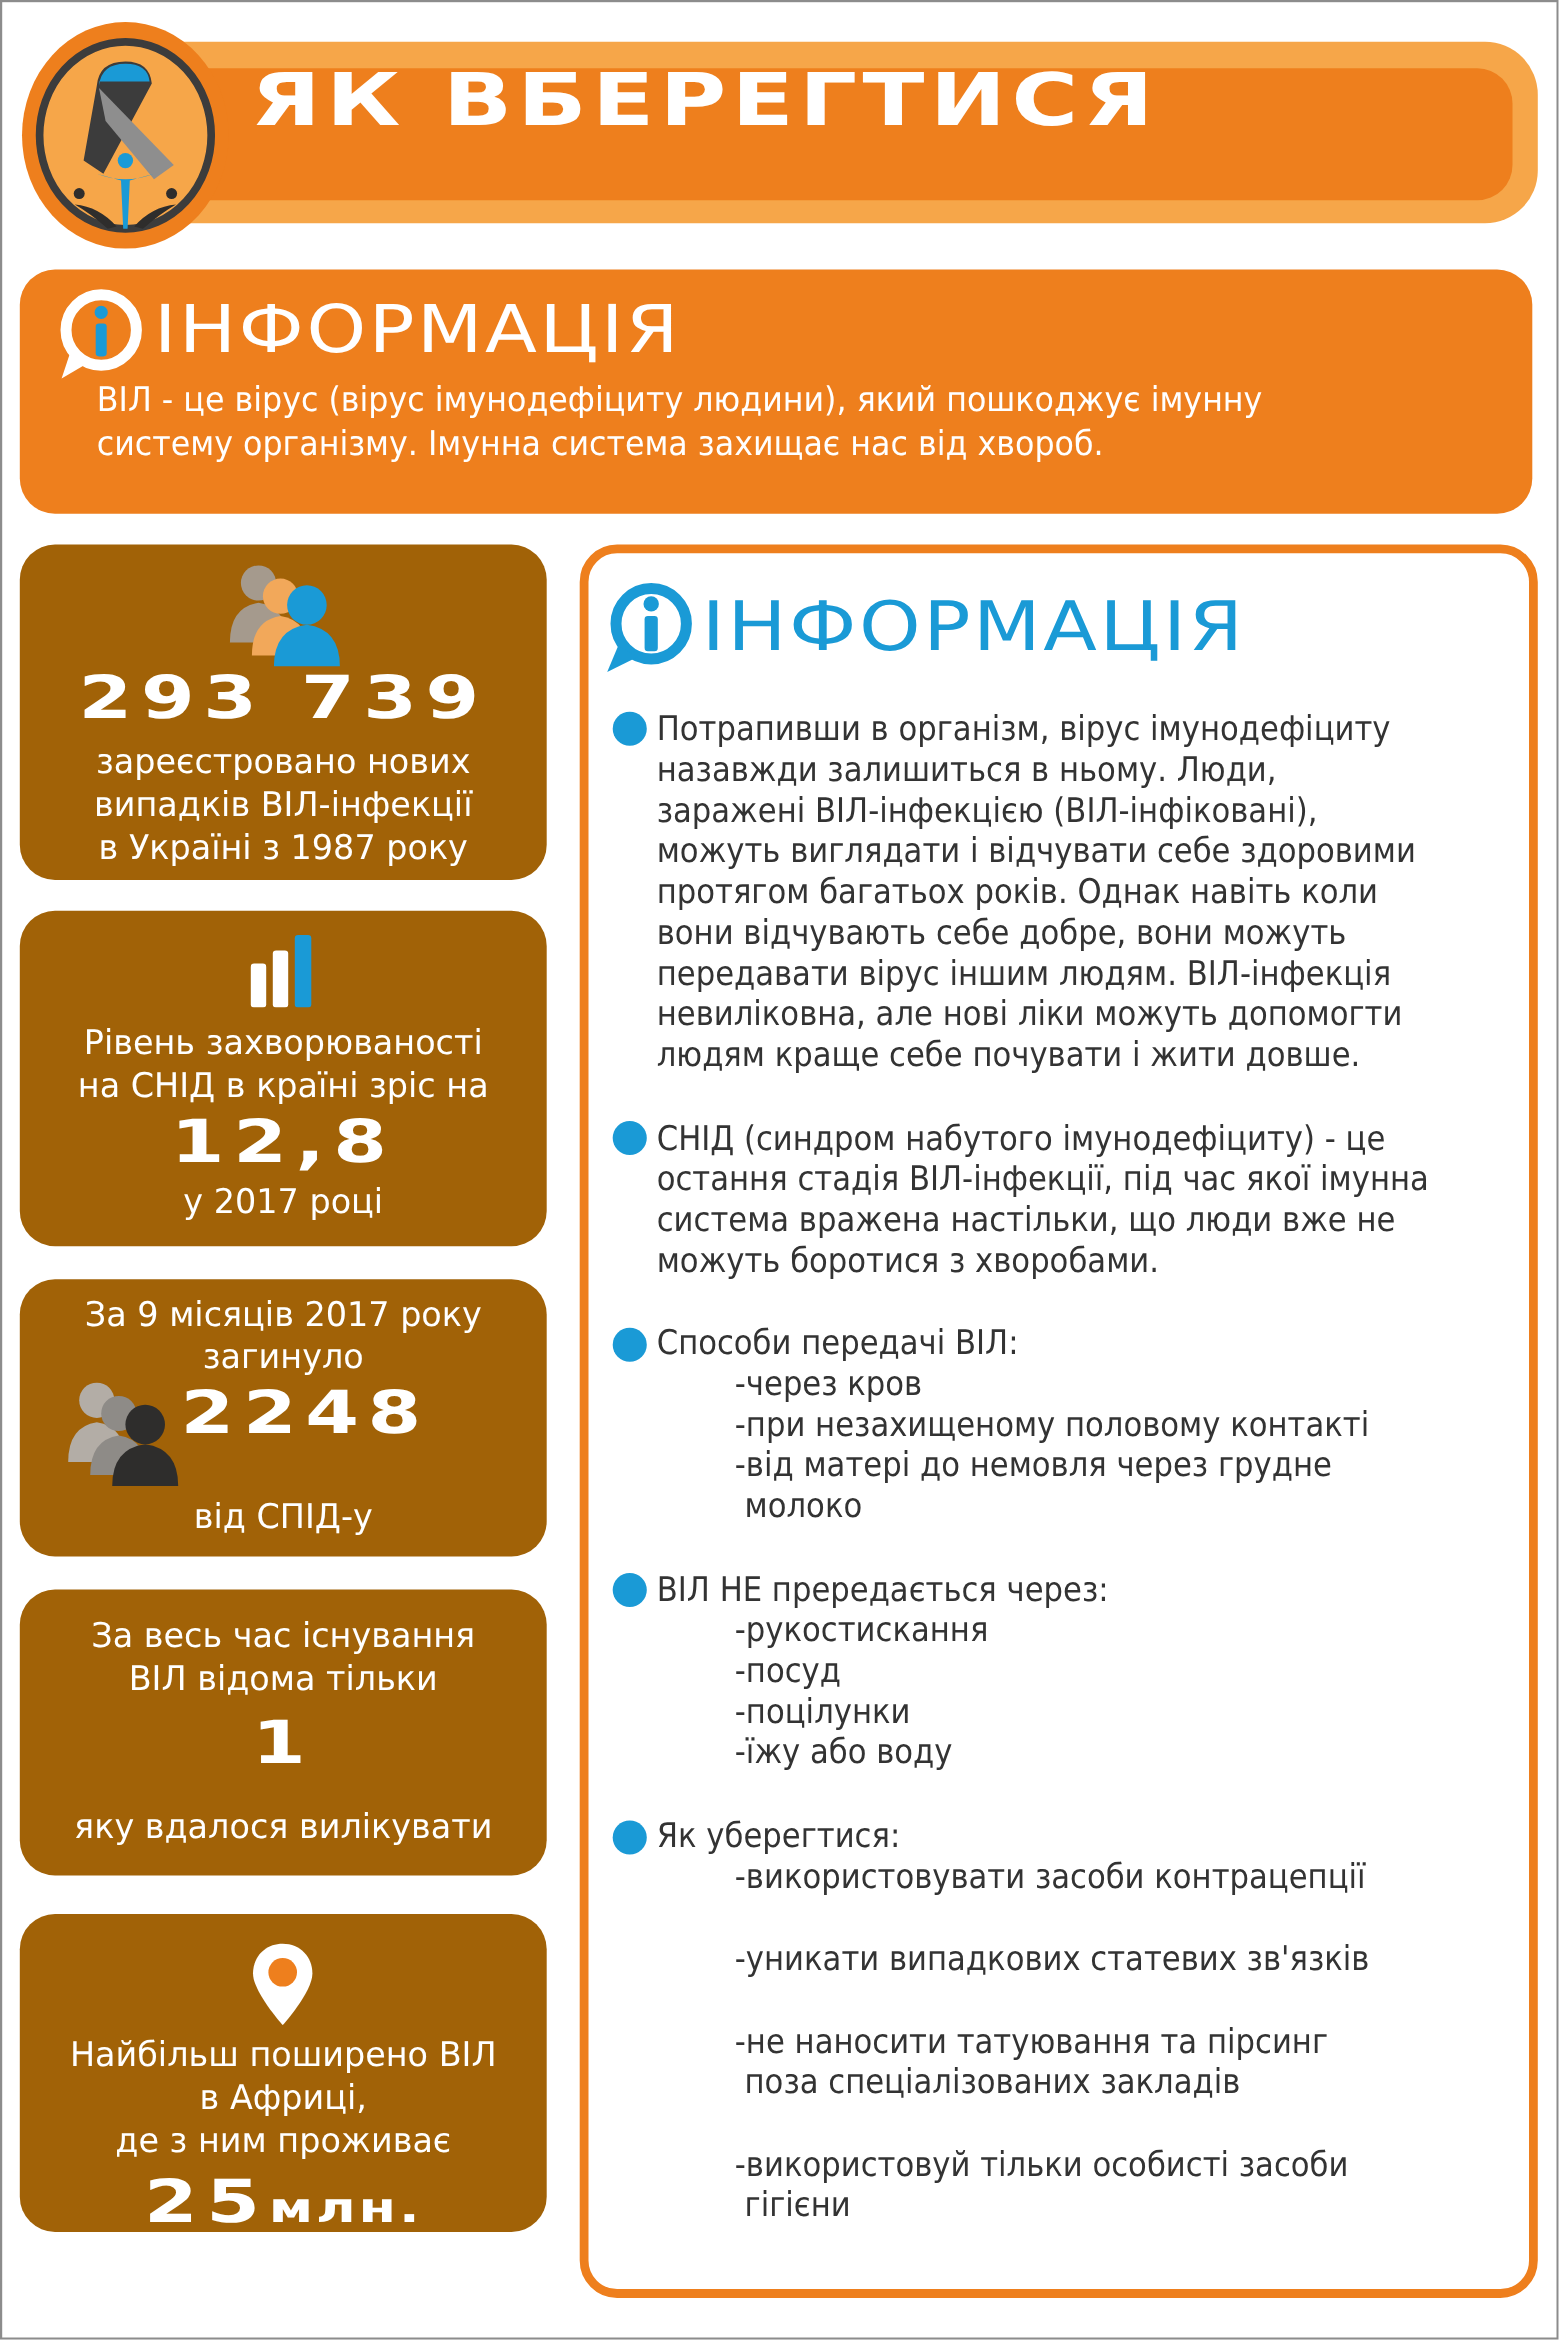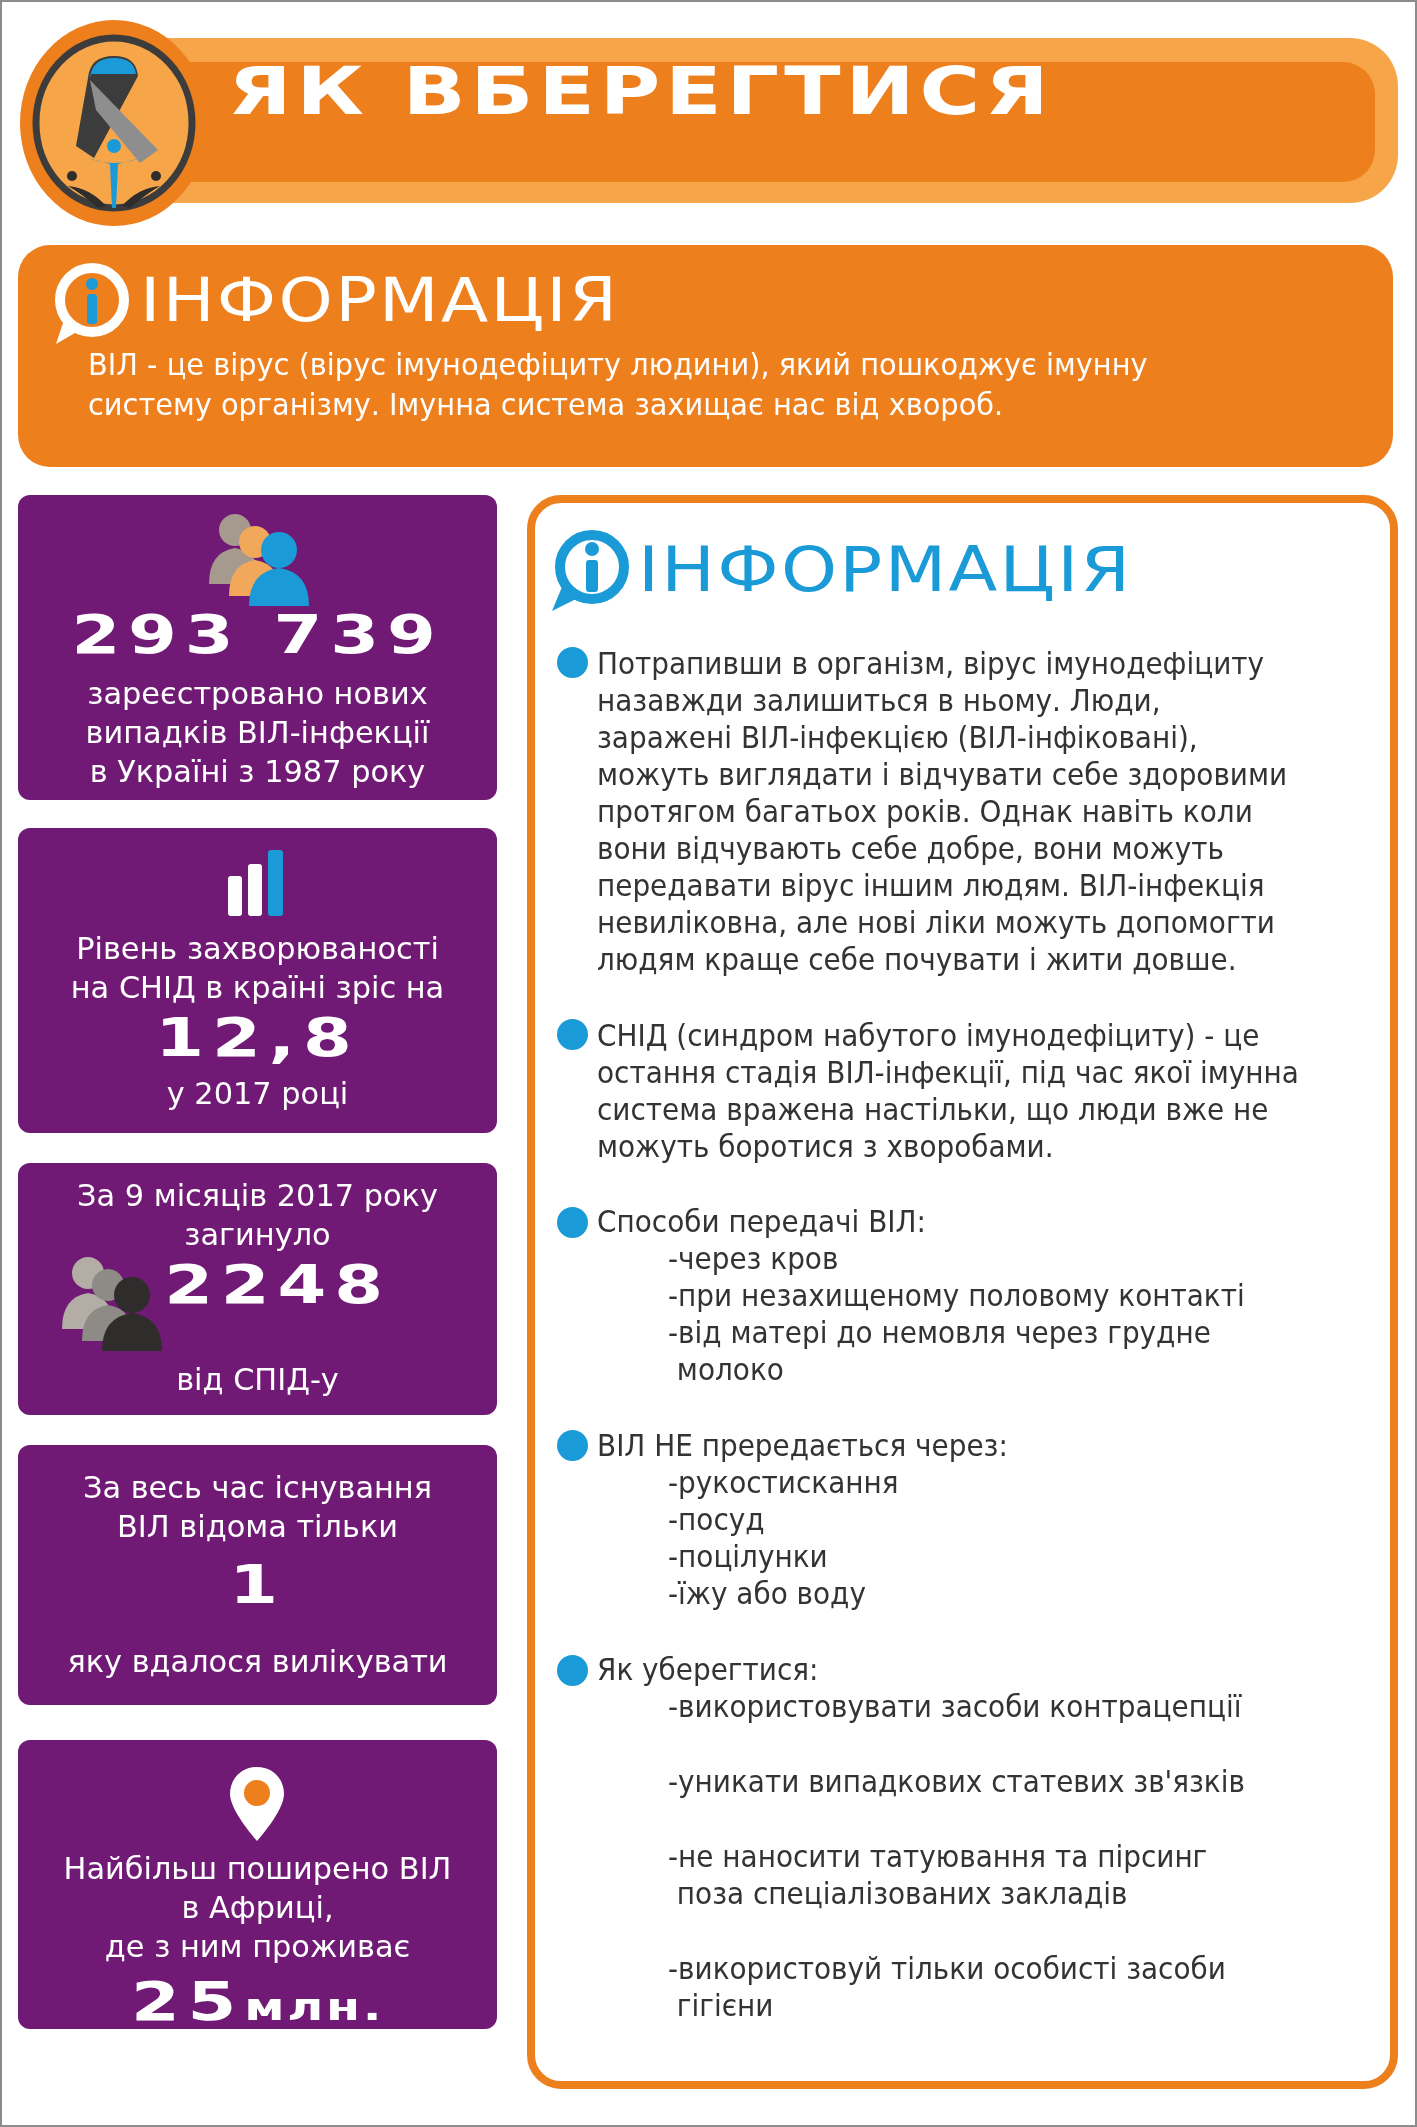--- a/index.html
+++ b/index.html
@@ -13,21 +13,21 @@
   .hdr-title { position: absolute; left: 228px; top: 52px; font-family: "DejaVu Sans", sans-serif; font-weight: bold; font-size: 66px; letter-spacing: 4px; color: #ffffff; transform: scaleX(1.25); transform-origin: left center; line-height: 80px; }
   .logo { position: absolute; left: 18px; top: 18px; width: 192px; height: 210px; }
 
   
   .info-box { position: absolute; left: 18px; top: 245px; width: 1375px; height: 222px; background: #EE7F1D; border-radius: 32px; }
   .info-icon { position: absolute; left: 50px; top: 262px; width: 80px; height: 86px; }
   .info-title-w { position: absolute; left: 140px; top: 262px; font-family: "DejaVu Sans", sans-serif; font-size: 60px; color: #ffffff; line-height: 76px; letter-spacing: 2px; transform: scaleX(1.15); transform-origin: left center; }
   .info-text { position: absolute; left: 88px; top: 344px; width: 1290px; font-family: "DejaVu Sans", sans-serif; font-size: 31px; line-height: 40px; color: #ffffff; transform: scaleX(0.93); transform-origin: left top; }
 
   
-  .card { position: absolute; left: 18px; width: 479px; background: #701a75; border-radius: 12px; color: #ffffff; text-align: center; }
+  .card { position: absolute; left: 18px; width: 479px; background: #a16207; border-radius: 32px; color: #ffffff; text-align: center; }
   .card-txt { position: absolute; left: 0; width: 100%; font-family: "DejaVu Sans", sans-serif; font-size: 31px; line-height: 40px; color: #fff; transform: scaleX(0.98); }
   .card-big { position: absolute; left: 0; width: 100%; font-family: "DejaVu Sans", sans-serif; font-weight: bold; font-size: 54px; line-height: 60px; letter-spacing: 6px; color: #fff; transform: scaleX(1.3); }
   .c1 { top: 495px; height: 305px; }
   .c2 { top: 828px; height: 305px; }
   .c3 { top: 1163px; height: 252px; padding-left: 17px; }
   .c4 { top: 1445px; height: 260px; }
   .c5 { top: 1740px; height: 289px; }
 
   
   .rpanel { position: absolute; left: 527px; top: 495px; width: 871px; height: 1594px; border: 8px solid #EE7F1D; border-radius: 34px; background: #ffffff; }

